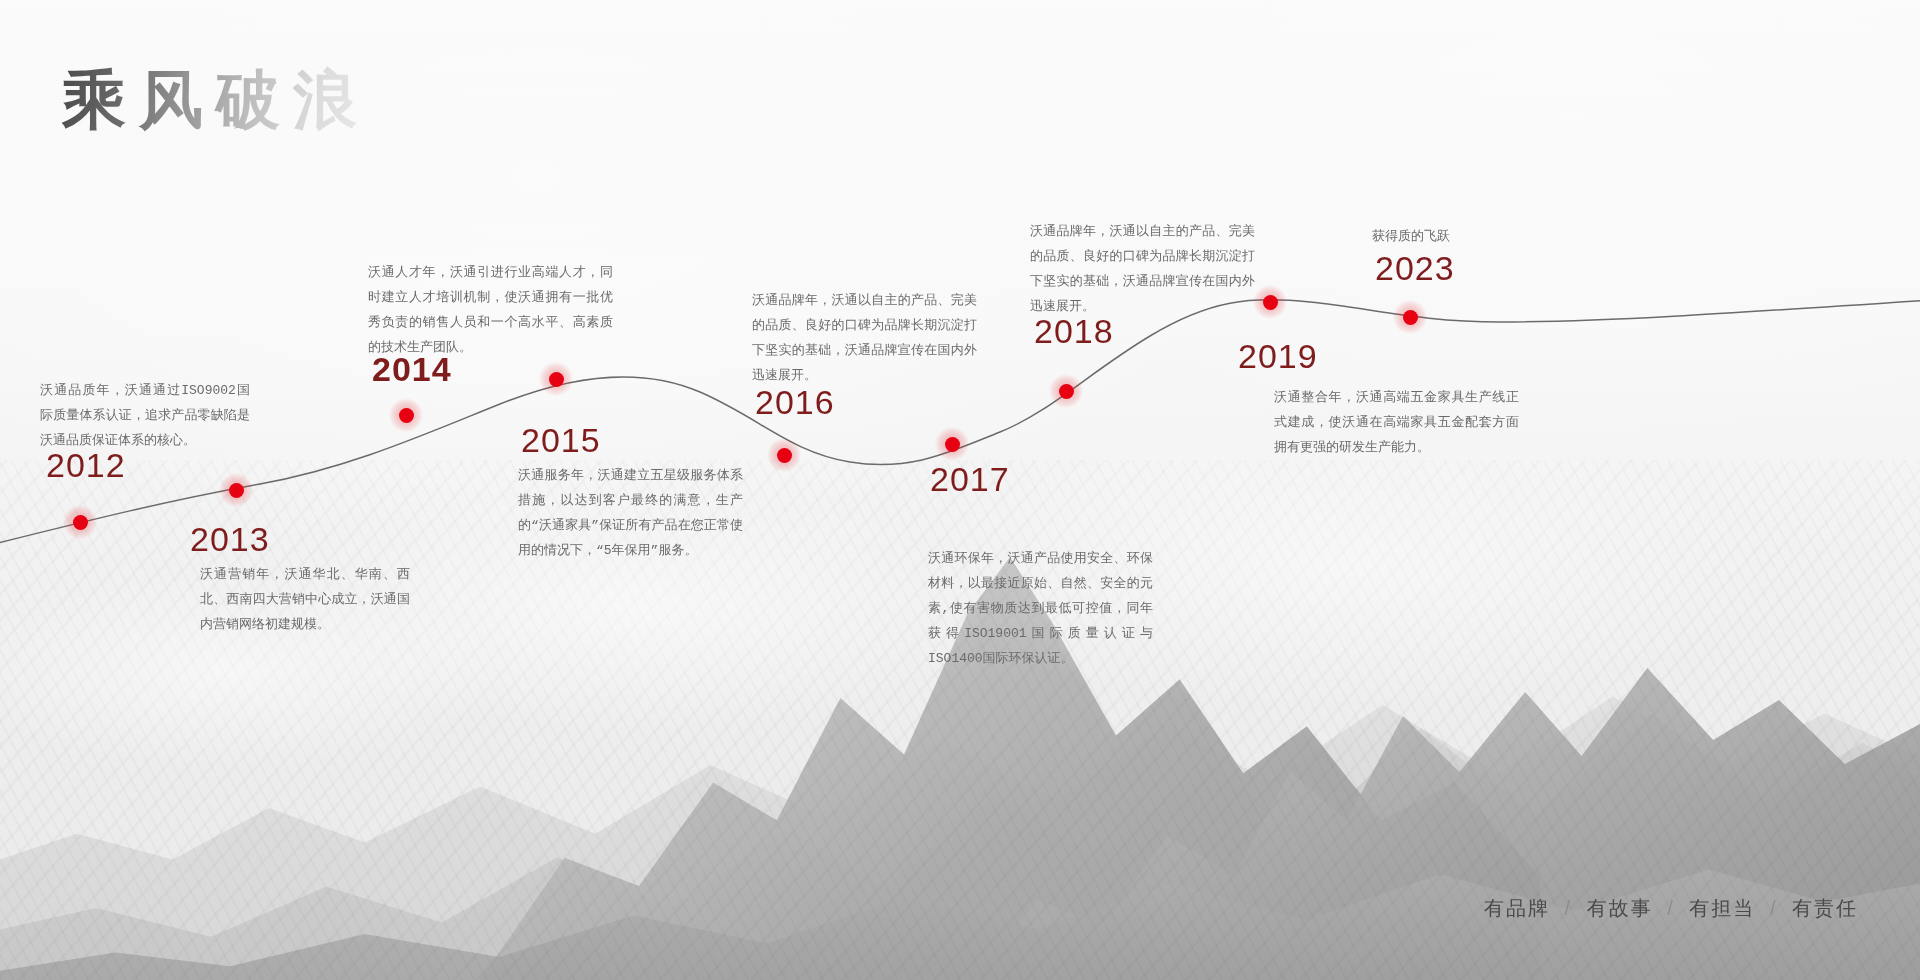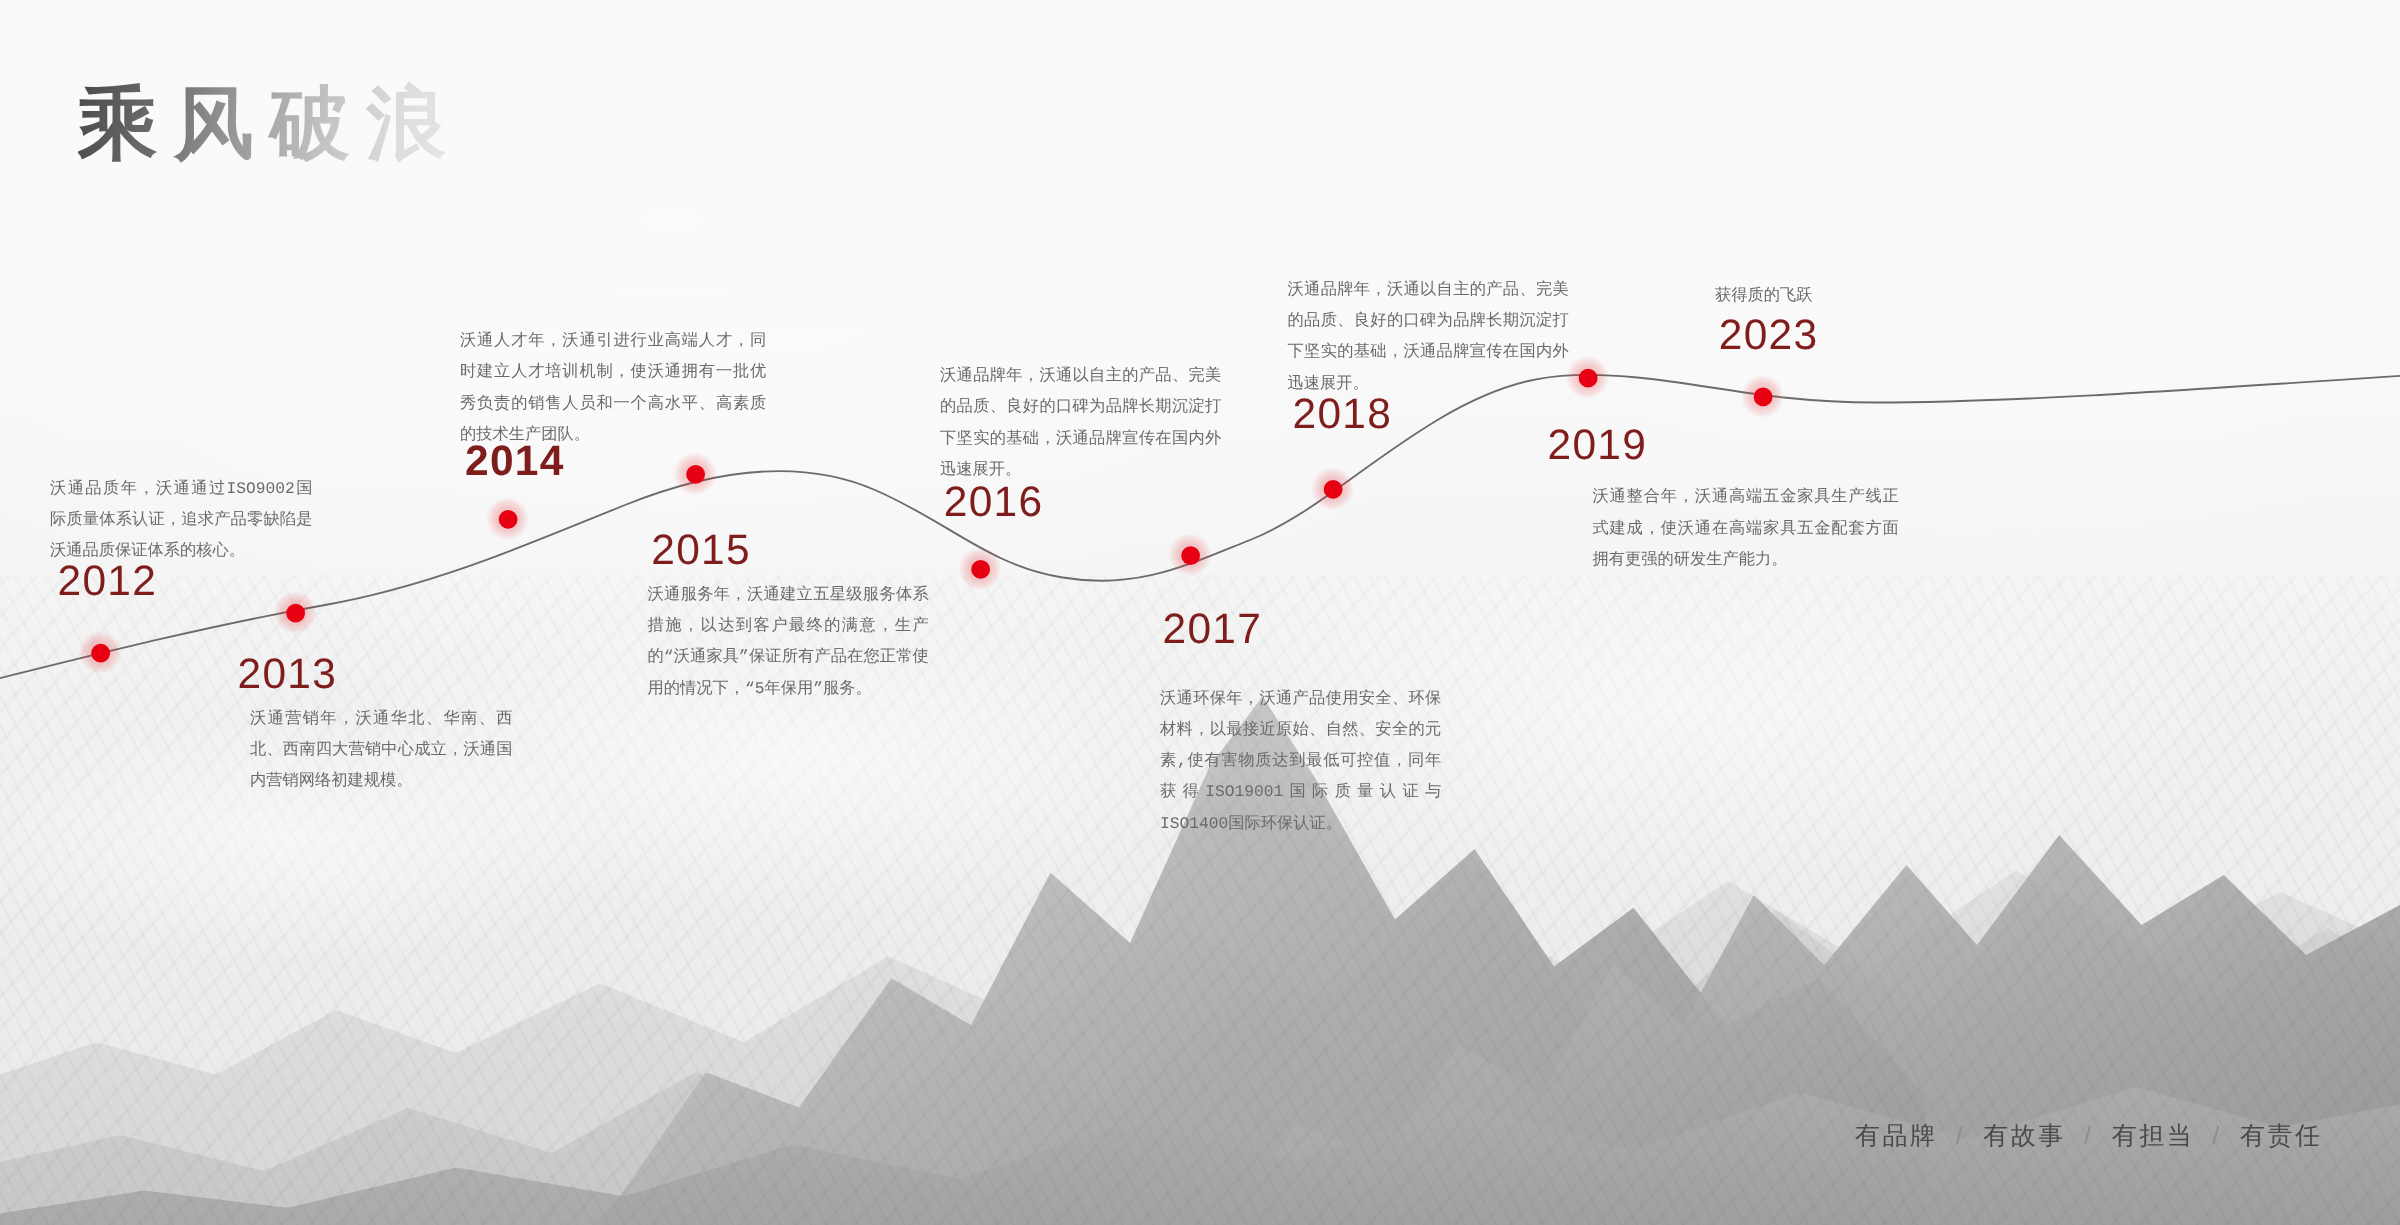--- a/index.html
+++ b/index.html
@@ -208,21 +208,21 @@
     </div>
 
     <div class="node">
       <div class="node-dot" style="left:784px; top:455px;"></div>
       <div class="year" style="left:755px; top:383px;">2016</div>
       <div class="desc" style="left:752px; top:288px;">沃通品牌年，沃通以自主的产品、完美的品质、良好的口碑为品牌长期沉淀打下坚实的基础，沃通品牌宣传在国内外迅速展开。</div>
     </div>
 
     <div class="node">
       <div class="node-dot" style="left:952px; top:444px;"></div>
-      <div class="year" style="left:930px; top:484px;">2017</div>
+      <div class="year" style="left:930px; top:460px;">2017</div>
       <div class="desc" style="left:928px; top:526px;margin-top:20px;">沃通环保年，沃通产品使用安全、环保材料，以最接近原始、自然、安全的元素,使有害物质达到最低可控值，同年获得ISO19001国际质量认证与ISO1400国际环保认证。</div>
     </div>
 
     <div class="node">
       <div class="node-dot" style="left:1066px; top:391px;"></div>
       <div class="year" style="left:1034px; top:312px;">2018</div>
       <div class="desc" style="left:1030px; top:219px;">沃通品牌年，沃通以自主的产品、完美的品质、良好的口碑为品牌长期沉淀打下坚实的基础，沃通品牌宣传在国内外迅速展开。</div>
     </div>
 
     <div class="node">

